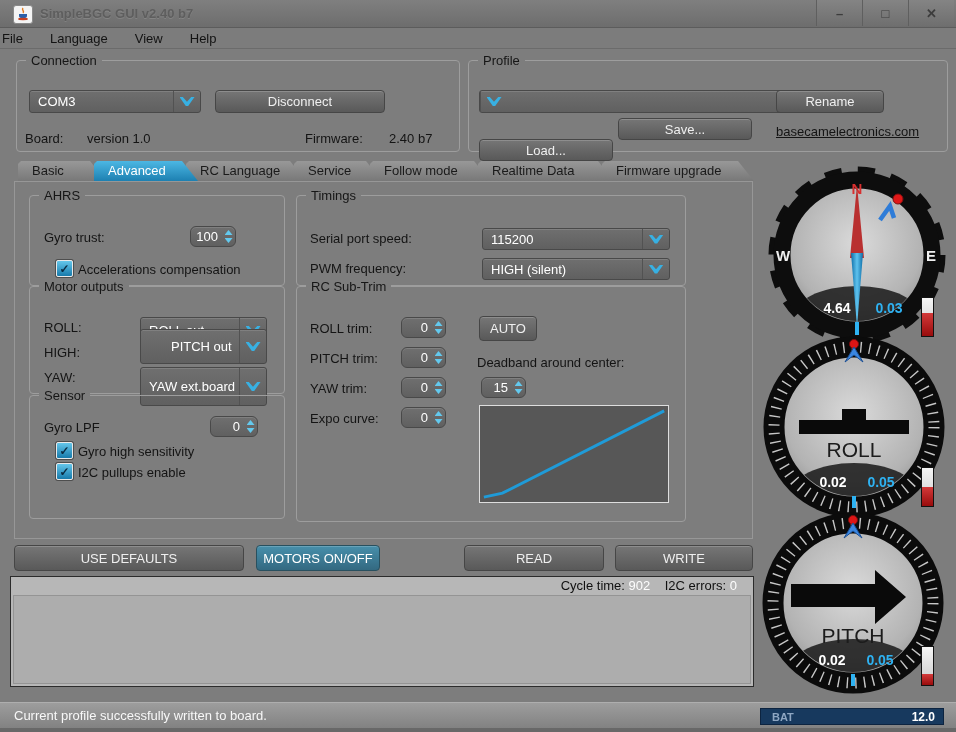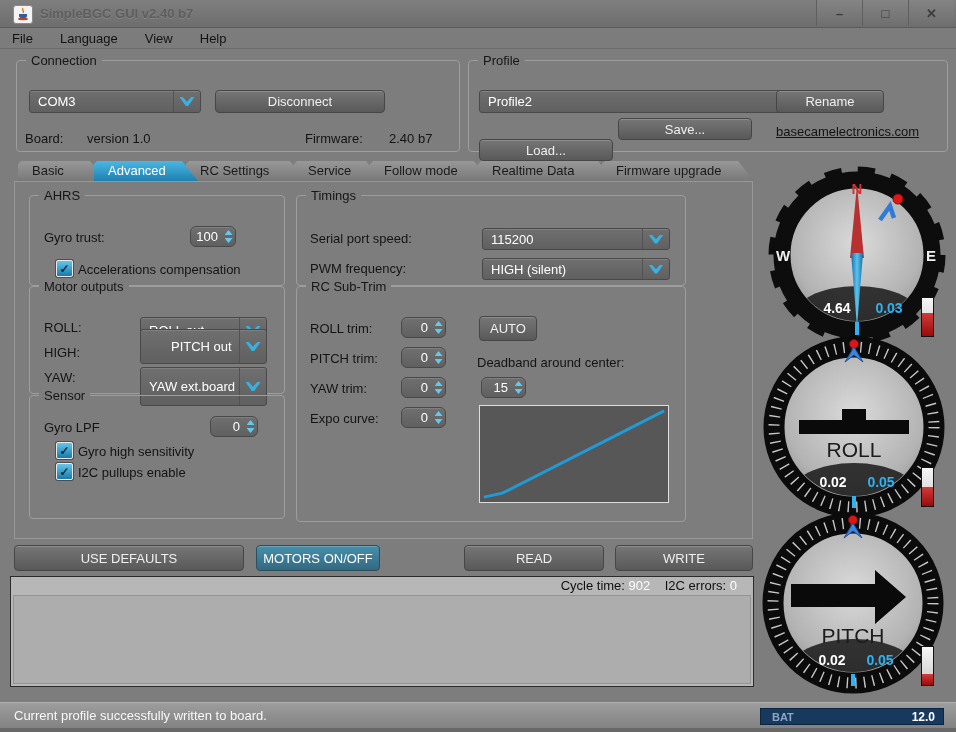--- a/index.html
+++ b/index.html
@@ -18,21 +18,21 @@
   .java-icon svg{display:block;margin:1px auto 0;}
   .win-title{left:40px;top:6px;font-size:13px;color:#5e5e5e;font-weight:bold;
     text-shadow:0 1px 0 rgba(255,255,255,.12);}
   .win-btns{right:2px;top:0;height:26px;display:flex;}
   .win-btn{width:45px;height:26px;border-left:1px solid #5f5f5f;
     display:flex;align-items:center;justify-content:center;
     color:#3c3c3c;font-size:13px;font-weight:bold;
     background:linear-gradient(#848484,#6f6f6f);}
   
   .menubar{left:0;top:28px;width:956px;height:21px;background:#7c7c7c;
-    border-bottom:1px solid #6b6b6b;display:flex;align-items:center;padding-left:12px;box-sizing:border-box;}
+    border-bottom:1px solid #6b6b6b;display:flex;align-items:center;padding-left:2px;box-sizing:border-box;}
   .menu-item{color:#131313;font-size:13px;margin-right:27px;}
   
   .group{border:1px solid #9d9d9d;border-radius:4px;}
   .gtitle{position:absolute;top:-8px;left:9px;background:#7d7d7d;padding:0 5px;
     font-size:13px;color:#161616;white-space:nowrap;}
   .lbl{position:absolute;font-size:13px;color:#141414;white-space:nowrap;}
   
   .btn{position:absolute;background:linear-gradient(#767676,#595959);
     border:1px solid #464646;border-radius:4px;color:#efefef;font-size:13px;
     display:flex;align-items:center;justify-content:center;
@@ -140,35 +140,34 @@
   <div class="btn" style="left:198px;top:29px;width:170px;height:23px;">Disconnect</div>
   <span class="lbl" style="left:8px;top:70px;">Board:</span>
   <span class="lbl" style="left:70px;top:70px;">version 1.0</span>
   <span class="lbl" style="left:288px;top:70px;">Firmware:</span>
   <span class="lbl" style="left:372px;top:70px;">2.40 b7</span>
 </div>
 
 <div class="abs group" style="left:468px;top:60px;width:478px;height:90px;">
   <span class="gtitle">Profile</span>
   <div class="combo" style="left:10px;top:29px;width:384px;height:23px;">
-    <span class="cval">Profile2</span>
     <span class="cbtn">
         <span class="chev"></span>
       </span>
   </div>
   <div class="btn" style="left:307px;top:29px;width:108px;height:23px;">Rename</div>
   <div class="btn" style="left:10px;top:57px;width:134px;height:22px;margin-top:21px;">Load...</div>
   <div class="btn" style="left:149px;top:57px;width:134px;height:22px;">Save...</div>
   <span class="lbl" style="left:307px;top:63px;text-decoration:underline;">basecamelectronics.com</span>
 </div>
 
 <div class="abs tabs">
   <div class="tab" style="width:88px;">Basic</div>
   <div class="tab sel" style="width:104px;">Advanced</div>
-  <div class="tab" style="width:120px;">RC Settings</div>
+  <div class="tab" style="width:120px;">RC Language</div>
   <div class="tab" style="width:88px;">Service</div>
   <div class="tab" style="width:120px;">Follow mode</div>
   <div class="tab" style="width:136px;">Realtime Data</div>
   <div class="tab" style="width:152px;">Firmware upgrade</div>
 </div>
 
 <div class="abs tabpanel">
 
   <div class="abs group" style="left:14px;top:13px;width:254px;height:89px;">
     <span class="gtitle">AHRS</span>

